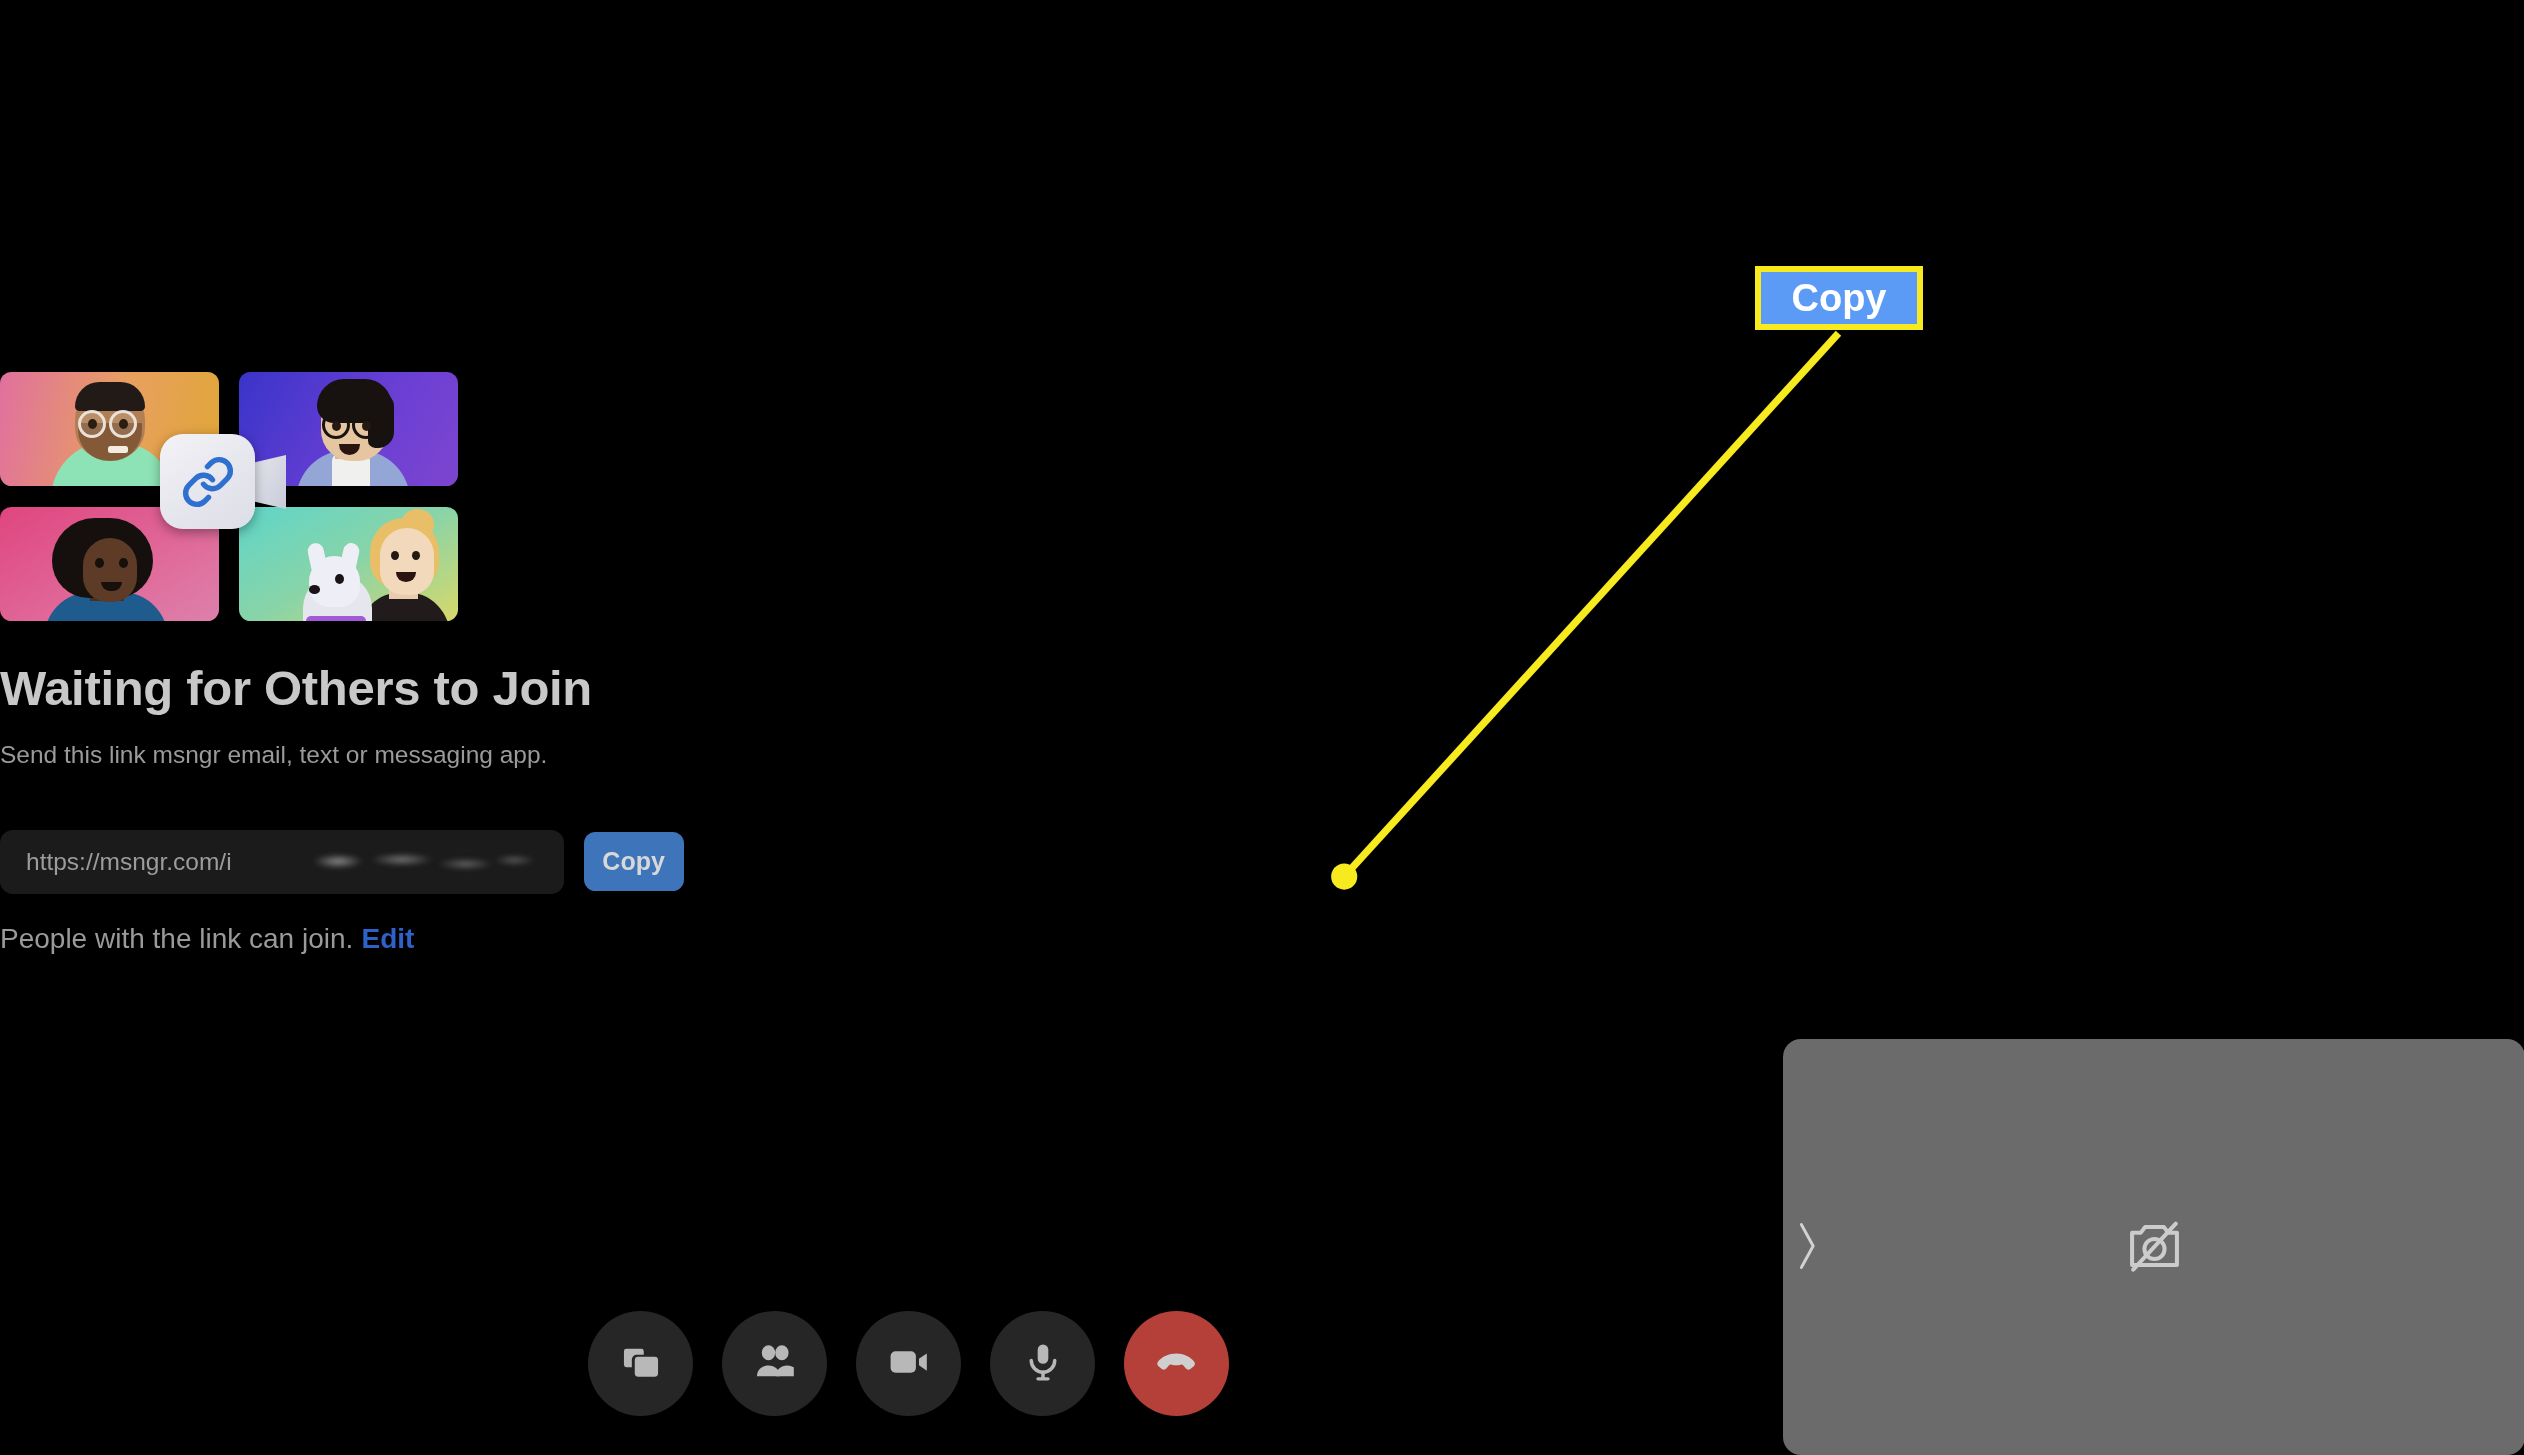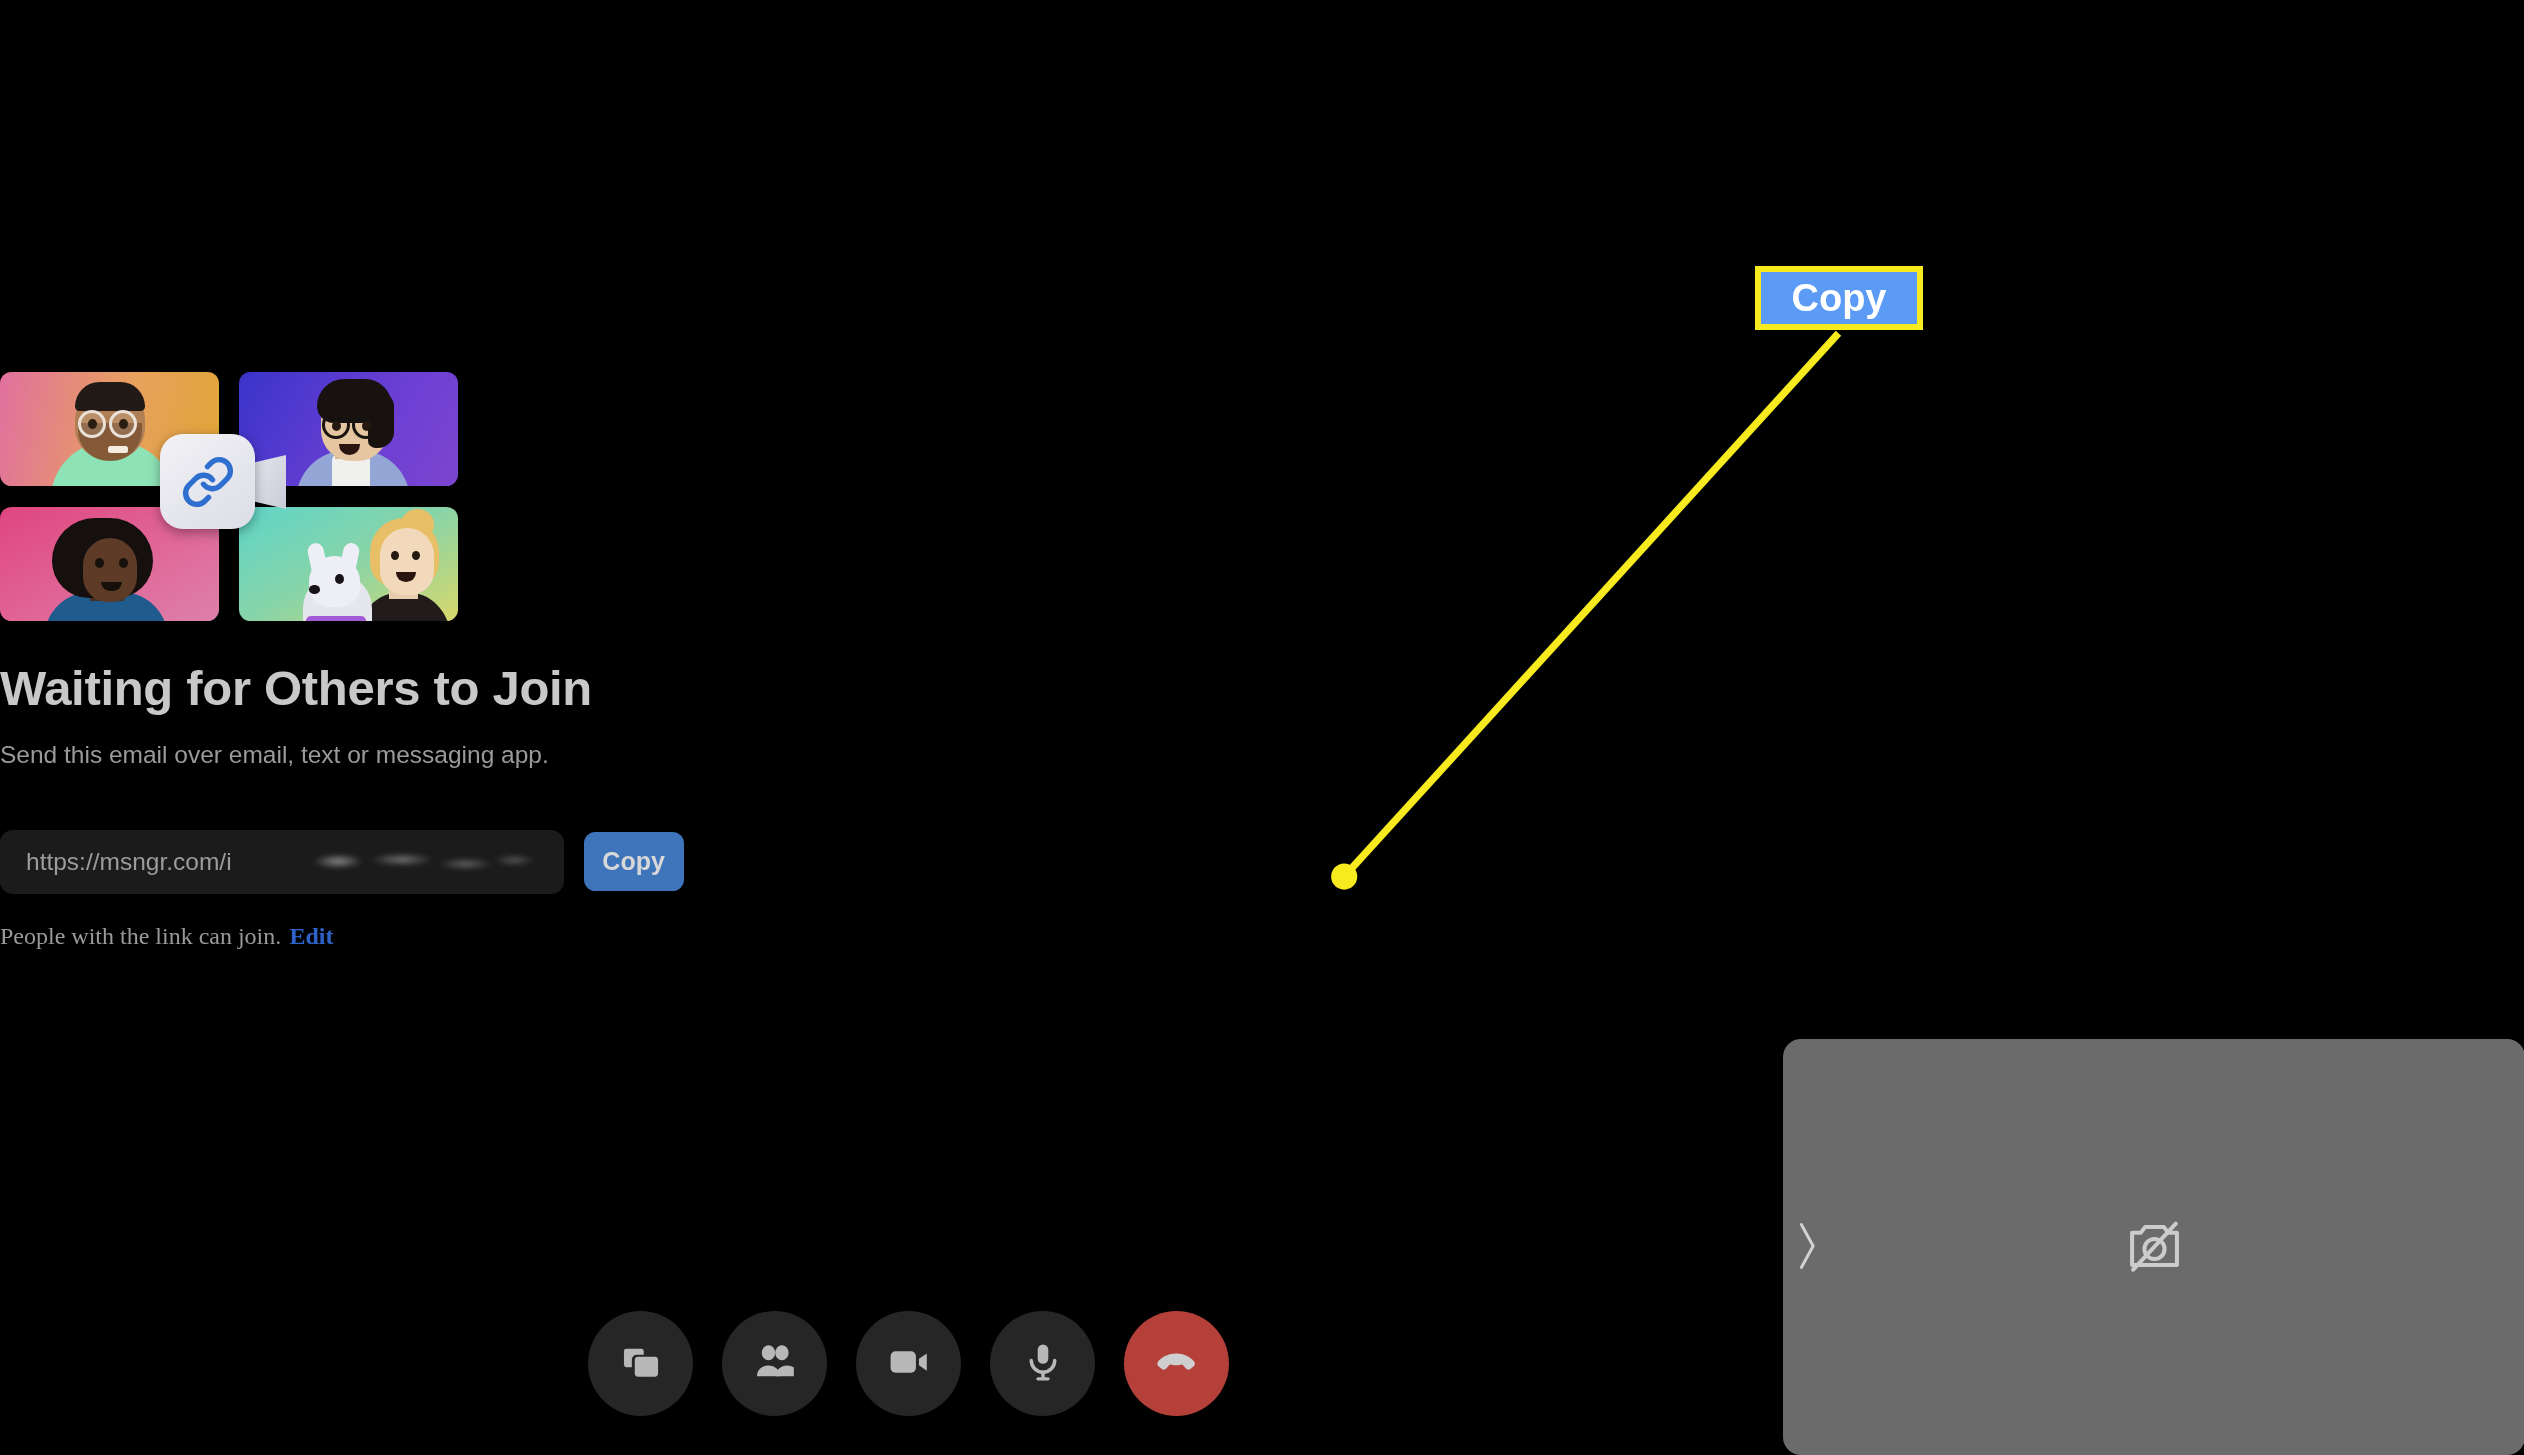--- a/index.html
+++ b/index.html
@@ -173,21 +173,21 @@
     border: none;
     border-radius: 11.4px;
     color: #d8d8d8;
     font-size: 25px;
     font-weight: bold;
     font-family: "Liberation Sans", sans-serif;
     cursor: pointer;
   }
 
   
-  .perm-row { font-size: 24px; color: #9a9a9a; font-family: Liberation Serif, serif; }
+  .perm-row { font-size: 28px; color: #9a9a9a; }
   .perm-edit { color: #2f62c8; font-weight: bold; margin-left: 8.2px; cursor: pointer; }
 
   
   .toolbar {
     position: absolute;
     left: 588px;
     bottom: 39px;
     display: flex;
     align-items: center;
     gap: 29px;
@@ -306,21 +306,21 @@
       <div class="link-badge">
         <svg width="54" height="54" viewBox="0 0 24 24" fill="none" stroke="#2f6fd0" stroke-width="2.4" stroke-linecap="round" stroke-linejoin="round">
           <path d="M10 13a5 5 0 0 0 7.54.54l3-3a5 5 0 0 0-7.07-7.07l-1.72 1.71"></path>
           <path d="M14 11a5 5 0 0 0-7.54-.54l-3 3a5 5 0 0 0 7.07 7.07l1.71-1.71"></path>
         </svg>
       </div>
     </div>
 
     <div class="headline">Waiting for Others to Join</div>
 
-    <div class="subtext">Send this email over email, text or messaging app.</div>
+    <div class="subtext">Send this link msngr email, text or messaging app.</div>
 
     <div class="link-row">
       <div class="link-input-wrap">
         <input class="link-input" type="text" readonly="" value="https://msngr.com/i" style="">
         <div class="link-blur"></div>
       </div>
       <button class="copy-button">Copy</button>
     </div>
 
     <div class="perm-row">

